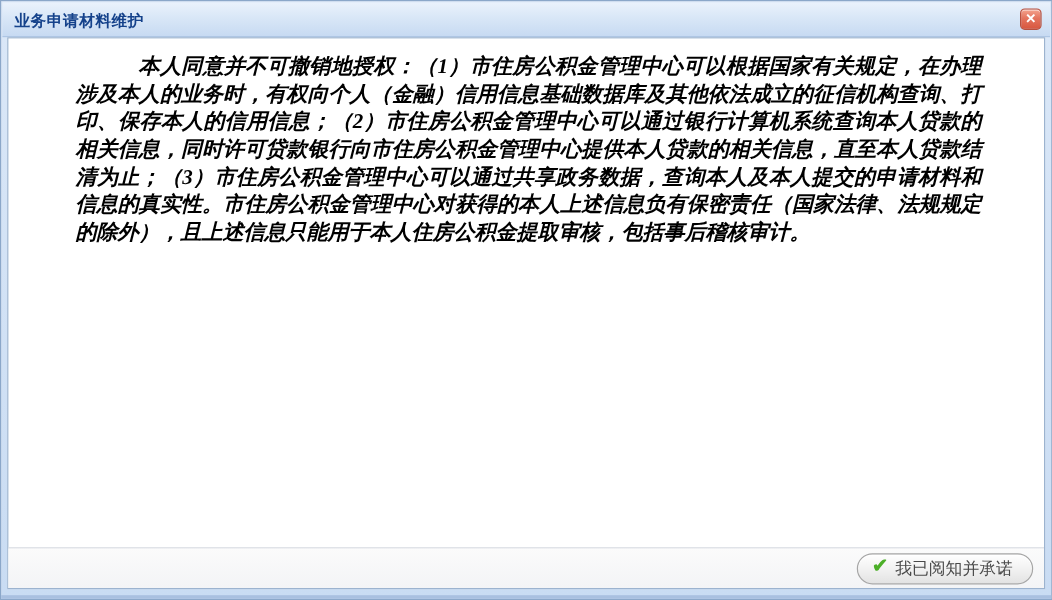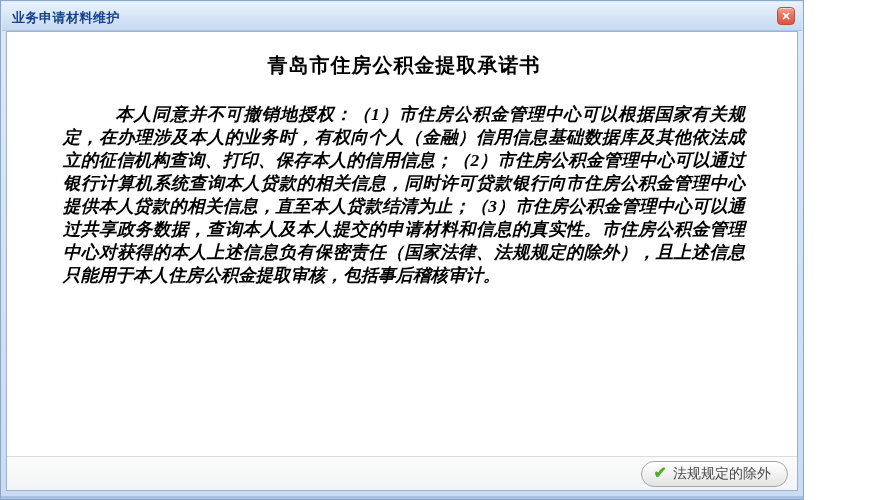--- a/index.html
+++ b/index.html
@@ -1,17 +1,17 @@
 <!DOCTYPE html>
 <html><head>
 <meta charset="utf-8">
 <style>
   html,body{margin:0;padding:0;background:#ffffff;}
   *{box-sizing:border-box;}
-  .stage{position:relative;width:804px;height:500px;overflow:hidden;
+  .stage{position:relative;width:877px;height:500px;overflow:hidden;
          font-family:"Liberation Sans",sans-serif;}
 
   
   .win{position:absolute;inset:0;background:linear-gradient(#dbe8f8,#c9dcf3);
        border:1px solid #8ba7c9;}
   .win::after{content:"";position:absolute;left:0;right:0;bottom:0;height:3px;
        background:#a9c0e0;}
 
   
   .titlebar{position:absolute;left:1px;right:1px;top:1px;height:29px;
@@ -61,26 +61,25 @@
   <div class="win">
 
     <div class="titlebar">
       <span class="title-text">业务申请材料维护</span>
       <button class="close-btn">✕</button>
     </div>
 
     <div class="panel">
 
       <div class="doc">
-        <div class="doc-title">青岛市住房公积金提取承诺书</div>
         <p class="bold">本人同意并不可撤销地授权：（1）市住房公积金管理中心可以根据国家有关规定，在办理涉及本人的业务时，有权向个人（金融）信用信息基础数据库及其他依法成立的征信机构查询、打印、保存本人的信用信息；（2）市住房公积金管理中心可以通过银行计算机系统查询本人贷款的相关信息，同时许可贷款银行向市住房公积金管理中心提供本人贷款的相关信息，直至本人贷款结清为止；（3）市住房公积金管理中心可以通过共享政务数据，查询本人及本人提交的申请材料和信息的真实性。市住房公积金管理中心对获得的本人上述信息负有保密责任（国家法律、法规规定的除外），且上述信息只能用于本人住房公积金提取审核，包括事后稽核审计。</p>
       </div>
 
       <div class="footer">
         <button class="confirm-btn">
           <span class="check-icon">✔</span>
-          <span>法规规定的除外</span>
+          <span>我已阅知并承诺</span>
         </button>
       </div>
 
     </div>
   </div>
 </div>
 
 </body></html>

